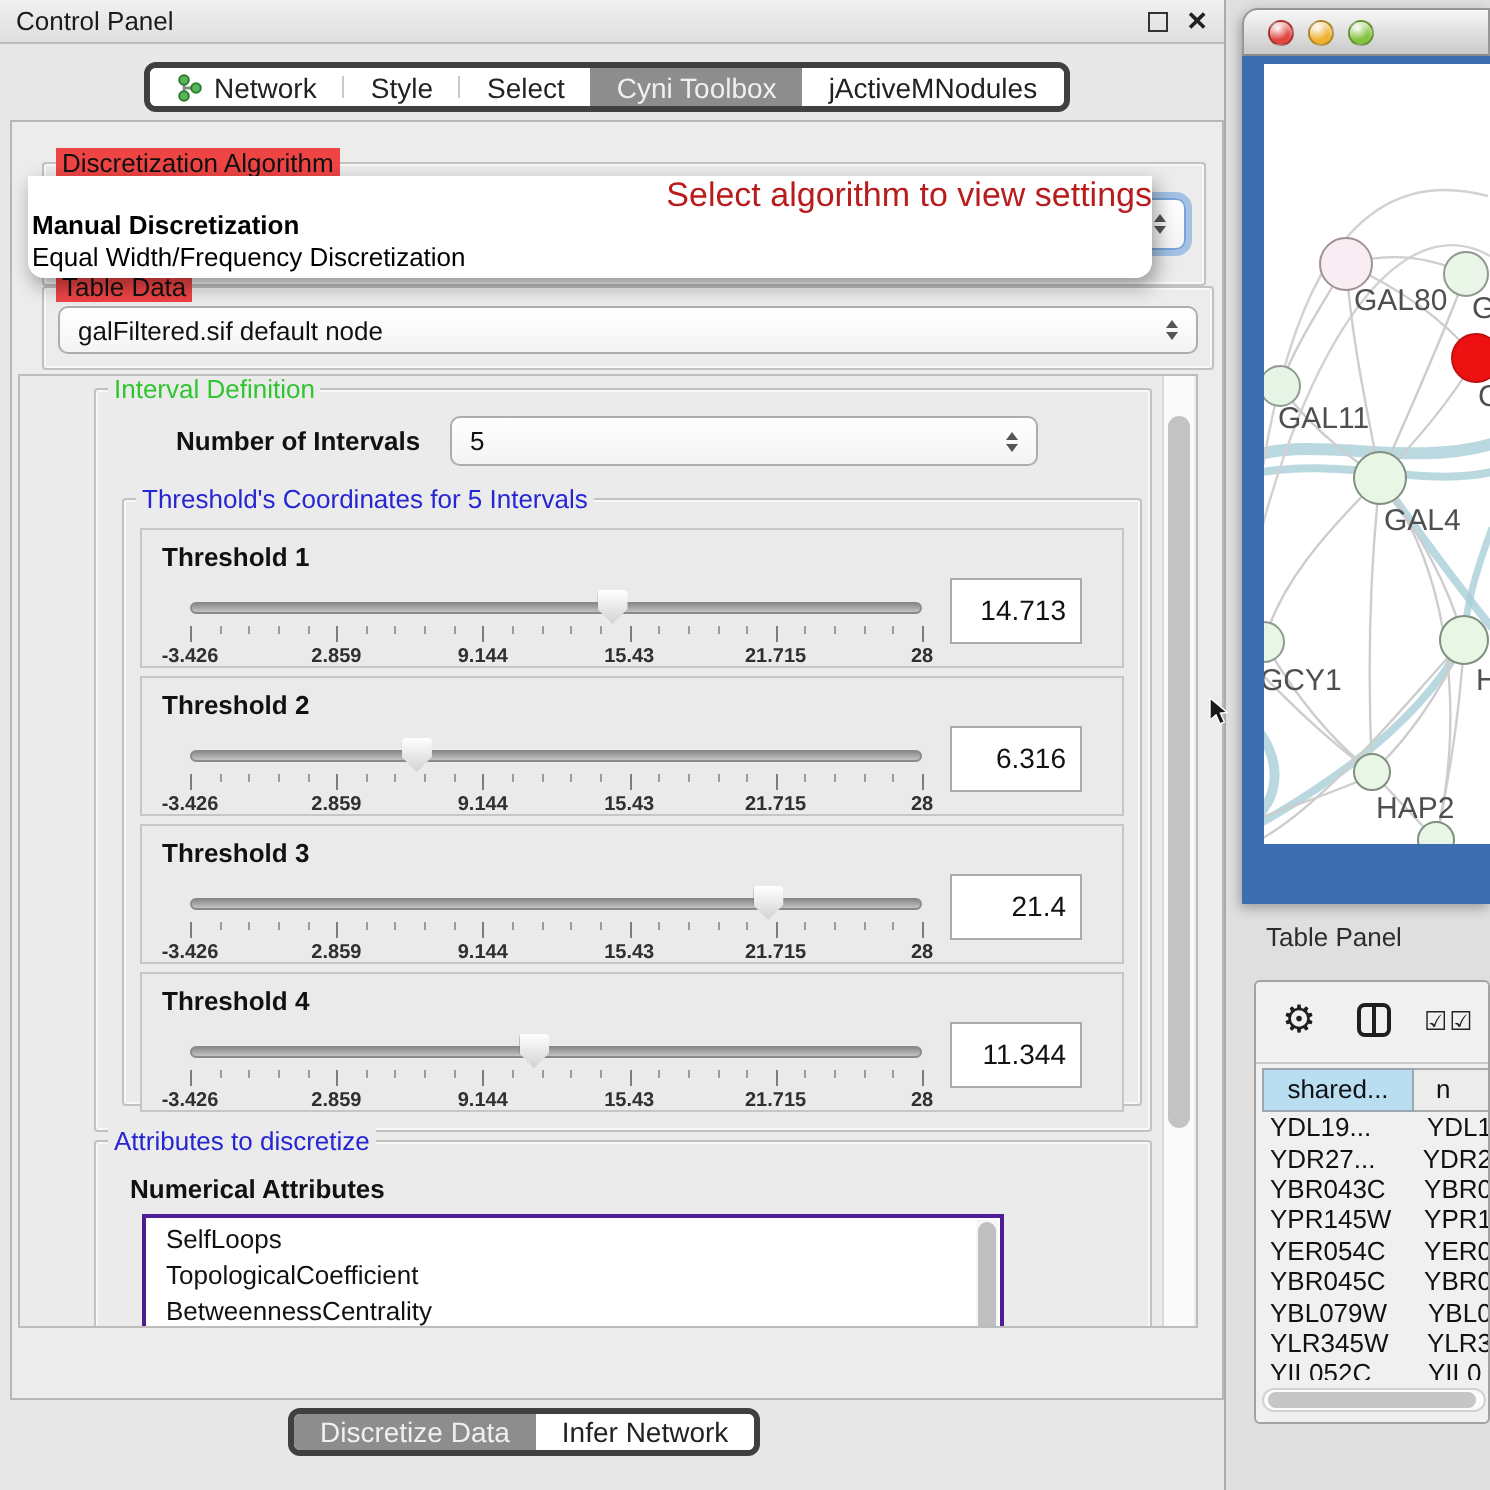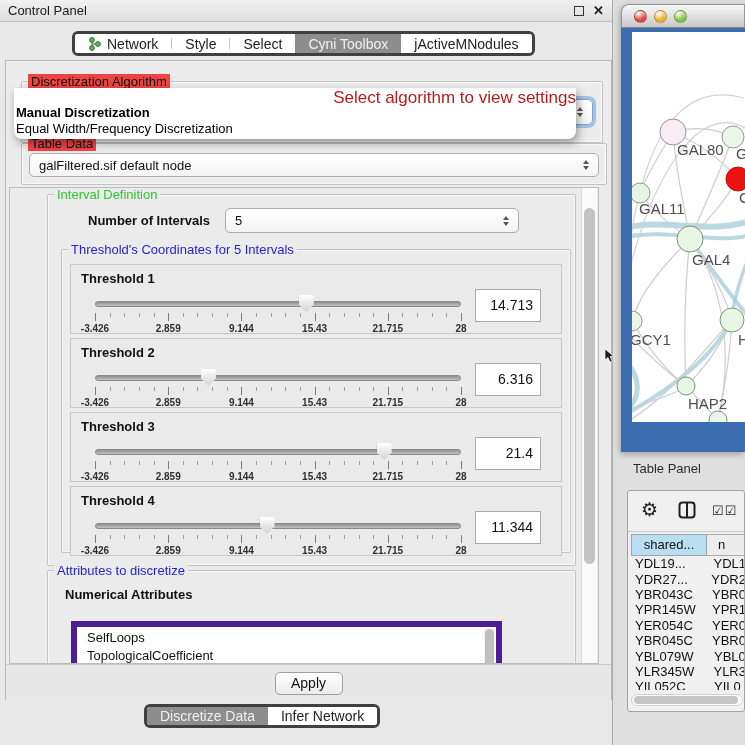--- a/index.html
+++ b/index.html
@@ -56,21 +56,21 @@
   .slider .track{position:absolute;left:0;top:8px;width:100%;height:6px;border-radius:3px;background:linear-gradient(#8f8f8f,#c2c2c2);border:1px solid #8a8a8a;box-sizing:border-box}
   .slider-handle{position:absolute;top:2px;width:15px;height:17px;margin-left:-7.5px;background:linear-gradient(#ffffff,#d2d2d2);clip-path:path("M2 0 H13 Q15 0 15 2 V9.5 L7.5 17 L0 9.5 V2 Q0 0 2 0");filter:drop-shadow(0 0 1px #787878)}
   .ticks{position:absolute;left:0;top:20px;width:100%;height:9px}
   .tick{position:absolute;top:0;width:1px;height:4px;background:#9c9c9c}
   .tick.major{height:8px;background:#7c7c7c}
   .tick-labels{position:absolute;left:0;top:30px;width:100%;height:12px}
   .tick-label{position:absolute;transform:translateX(-50%);font-size:10px;font-weight:700;color:#303030;white-space:nowrap}
   .th-value{position:absolute;left:404px;top:24px;width:66px;height:33px;background:#fff;border:1px solid #ababab;box-sizing:border-box;font-size:14px;color:#111;text-align:right;padding:7px 7px 0 0}
 
   
-  .listbox{position:absolute;left:23px;top:50px;width:431px;height:80px;background:#fff;border:6px solid #4c1d95;box-sizing:border-box}
+  .listbox{position:absolute;left:23px;top:36px;width:431px;height:80px;background:#fff;border:2px solid #4c1d95;box-sizing:border-box}
   .listbox .item{font-size:13px;color:#111;line-height:18px;padding-left:10px}
   .list-scroll{position:absolute;right:1px;top:1px;width:11px;bottom:1px;background:#f6f6f6}
   .list-scroll .thumb{position:absolute;left:1px;top:1px;width:9px;height:62px;background:#bfbfbf;border-radius:5px}
 
   .apply-row{position:absolute;left:0;top:603px;width:100%;height:36px;background:#e7e7e7;border-top:1px solid #c9c9c9;display:flex;justify-content:center;align-items:center}
   .apply-btn{width:68px;height:23px;border:1px solid #9f9f9f;border-radius:5px;background:linear-gradient(#ffffff,#ebebeb);font-size:14px;color:#111;font-family:inherit}
 
   
   .net-window{position:absolute;left:621px;top:4px;width:124px;height:448px;border-radius:8px 0 0 0;box-shadow:-1px 2px 6px rgba(0,0,0,.3)}
   .mac-titlebar{position:absolute;left:0;top:0;width:100%;height:24px;background:linear-gradient(#f7f7f7,#c9c9c9);border:1px solid #979797;border-bottom-color:#8a8a8a;border-radius:8px 0 0 0;box-sizing:border-box;display:flex;align-items:center;padding-left:12px;gap:7px}
@@ -377,23 +377,20 @@
               <div class="thumb"></div>
             </div>
         </div>
       </div>
 
       <div class="vscroll">
           <div class="thumb"></div>
         </div>
     </div>
 
-    <div class="apply-row">
-      <button class="apply-btn">Apply</button>
-    </div>
   </div>
 
   <div class="seg bottom-tabs">
     <div class="tab selected">
         <span>Discretize Data</span>
       </div>
     <div class="tab">
         <span>Infer Network</span>
       </div>
   </div>

